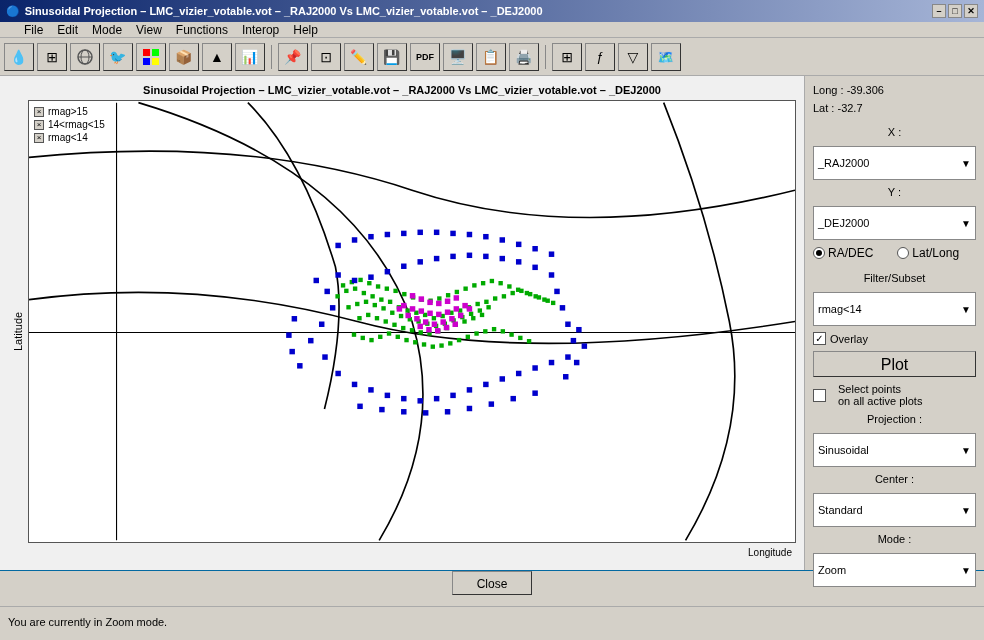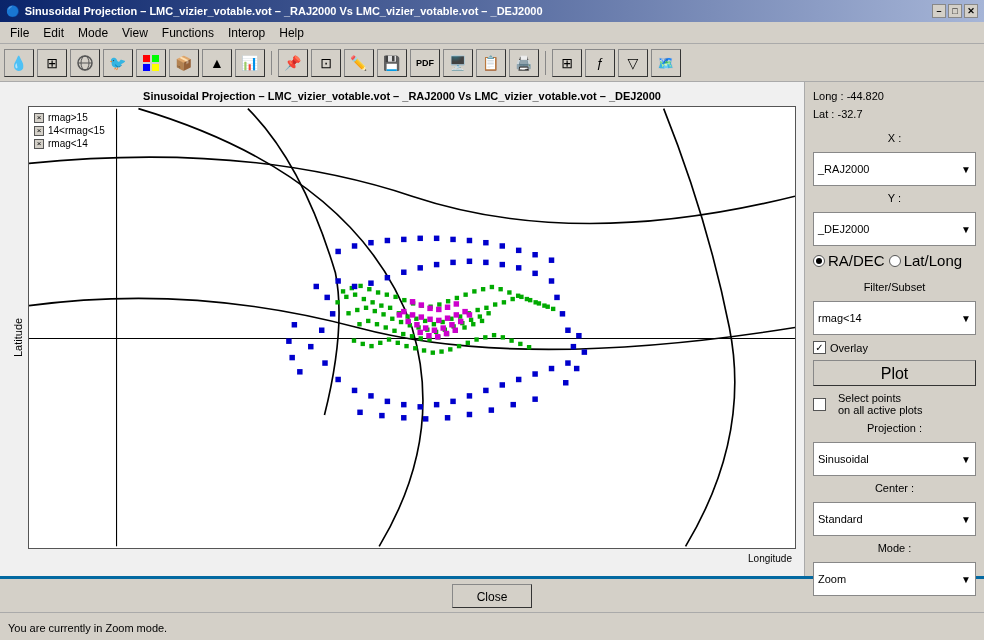--- a/index.html
+++ b/index.html
@@ -45,22 +45,22 @@
       cursor: pointer;
       color: #000;
     }
 
     
     #menu-bar {
       background: #d4d0c8;
       border-bottom: 1px solid #aaa;
       display: flex;
       align-items: center;
-      padding: 2px 4px;
-      height: 22px;
+      padding: 2px 18px;
+      height: 16px;
       gap: 2px;
     }
     .menu-item {
       padding: 2px 6px;
       font-size: 12px;
       cursor: pointer;
       color: #000;
     }
 
     
@@ -209,22 +209,22 @@
       align-items: center;
       justify-content: space-between;
       cursor: pointer;
     }
     .panel-dropdown span.arrow {
       font-size: 10px;
     }
 
     .radio-group {
       display: flex;
-      gap: 4px;
-      font-size: 15px;
+      gap: 24px;
+      font-size: 12px;
       align-items: center;
     }
     .radio-option {
       display: flex;
       align-items: center;
       gap: 3px;
       cursor: pointer;
     }
     .radio-circle {
       width: 12px;
@@ -276,23 +276,23 @@
       display: flex;
       align-items: center;
       gap: 12px;
       font-size: 11px;
     }
 
     
     #close-bar {
       height: 36px;
       background: #d4d0c8;
-      border-top: 3px solid #0369a1;
-      display: flex;
-      align-items: center;
+      border-top: 1px solid #0369a1;
+      display: flex;
+      align-items: flex-start;
       justify-content: center;
     }
     #close-btn {
       width: 80px;
       height: 24px;
       background: #d4d0c8;
       border: 1px outset #888;
       font-size: 12px;
       cursor: pointer;
       text-align: center;
@@ -641,21 +641,21 @@
           </svg>
         </div>
         <div id="x-label">Longitude</div>
       </div>
     </div>
   </div>
 
   <div id="right-panel">
     <div class="coord-display">
       <span>Long : </span>
-      <span>-44.820</span>
+      <span>-39.306</span>
     </div>
     <div class="coord-display">
       <span>Lat  : </span>
       <span>-32.7</span>
     </div>
 
     <div style="height:8px;"></div>
 
     <div class="panel-label">X :</div>
     <div class="panel-dropdown">

